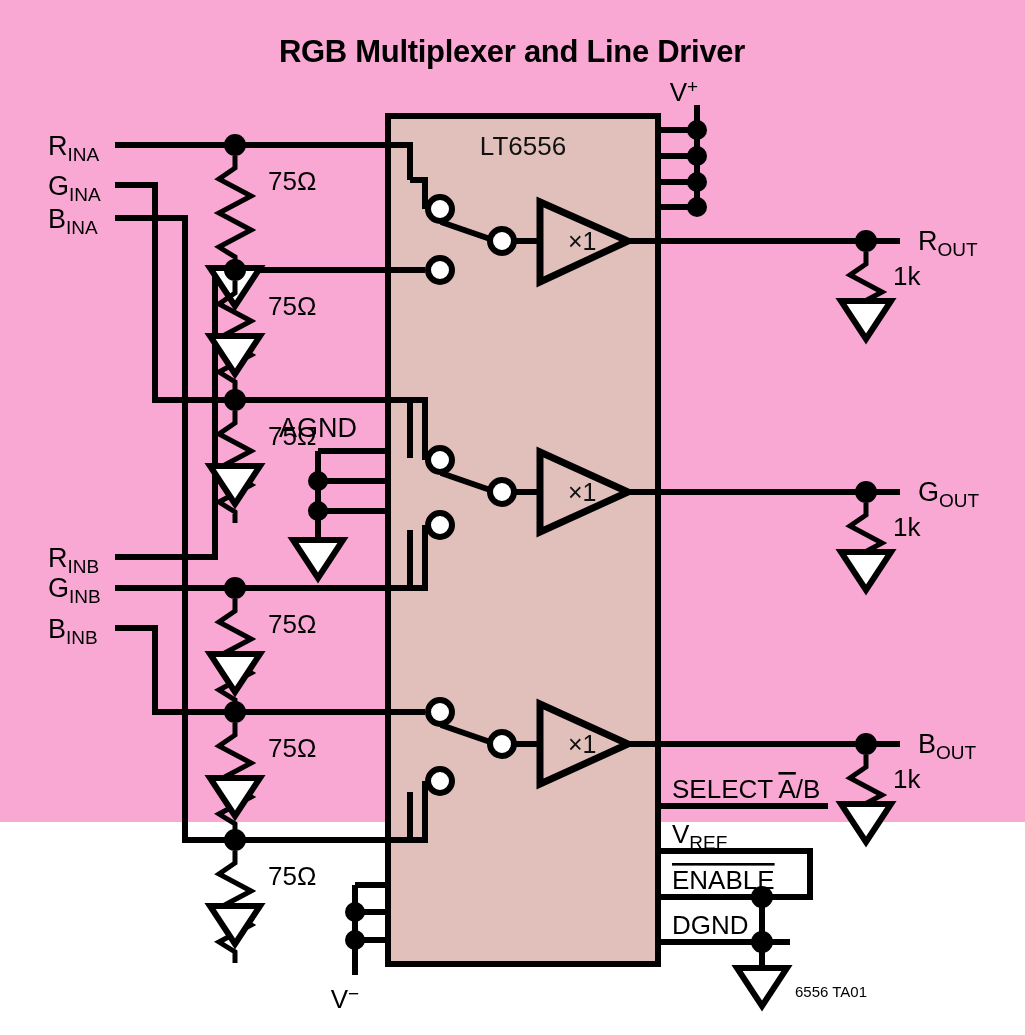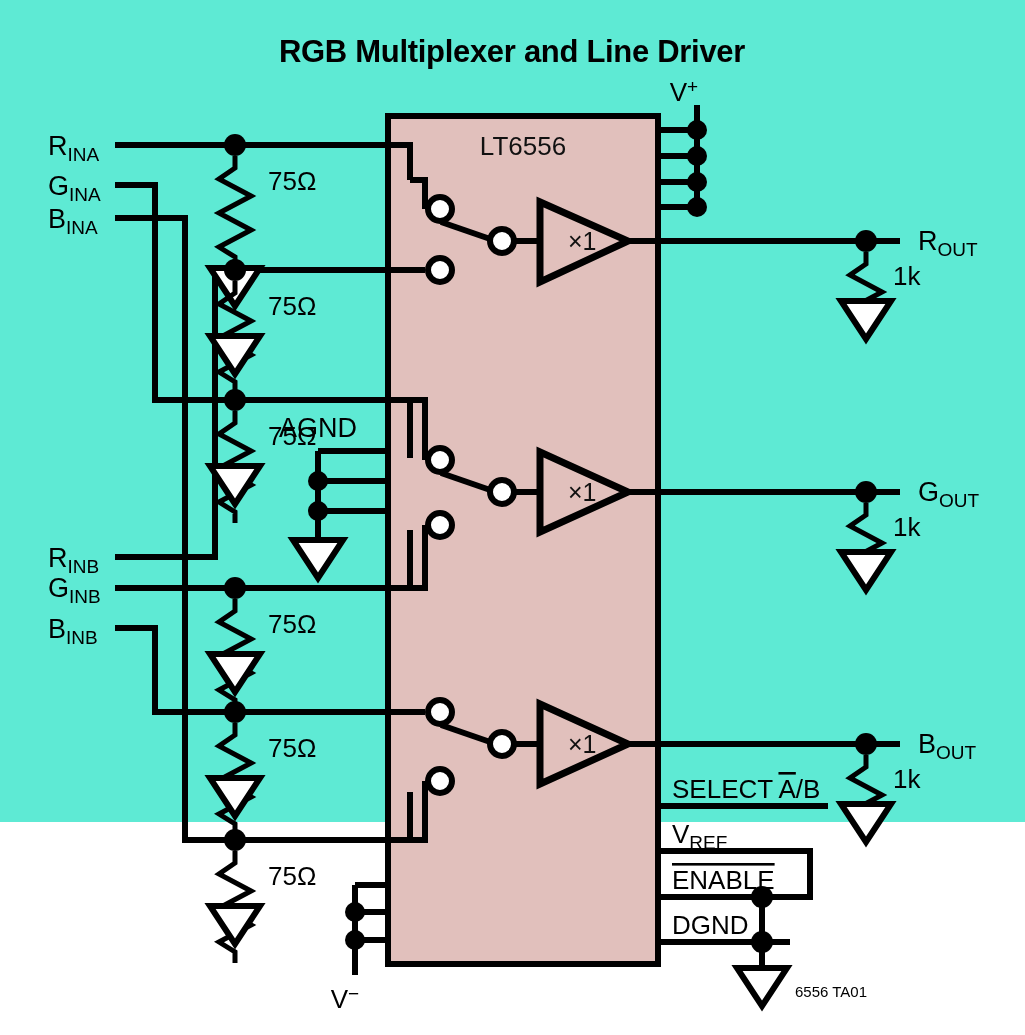--- a/index.html
+++ b/index.html
@@ -1,17 +1,17 @@
 <!DOCTYPE html>
 <html><head>
 <meta charset="utf-8">
 <style>
   html,body{margin:0;padding:0;background:#ffffff;}
   body{width:1025px;height:1035px;overflow:hidden;font-family:"Liberation Sans",sans-serif;}
-  #root{position:relative;width:1025px;height:822px;background:#5eead4;}
+  #root{position:relative;width:1025px;height:822px;background:#f9a8d4;}
   svg{display:block;}
   .wire{stroke:#000;stroke-width:6;fill:none;stroke-linecap:butt;stroke-linejoin:miter;}
   .wire-thin{stroke:#000;stroke-width:5;fill:none;}
   .chipfill{fill:#e1c0bc;stroke:#000;stroke-width:6;}
   .gndtri{fill:#fff;stroke:#000;stroke-width:6;stroke-linejoin:miter;}
   .dot{fill:#000;}
   .swcirc{fill:#fff;stroke:#000;stroke-width:6;}
   .amp{fill:none;stroke:#000;stroke-width:7;stroke-linejoin:miter;}
   .title{font-family:"Liberation Sans Narrow","Liberation Sans",sans-serif;font-weight:bold;font-size:31px;fill:#000;letter-spacing:-0.3px;}
   .lbl{font-family:"Liberation Sans",sans-serif;font-size:27px;fill:#000;}

